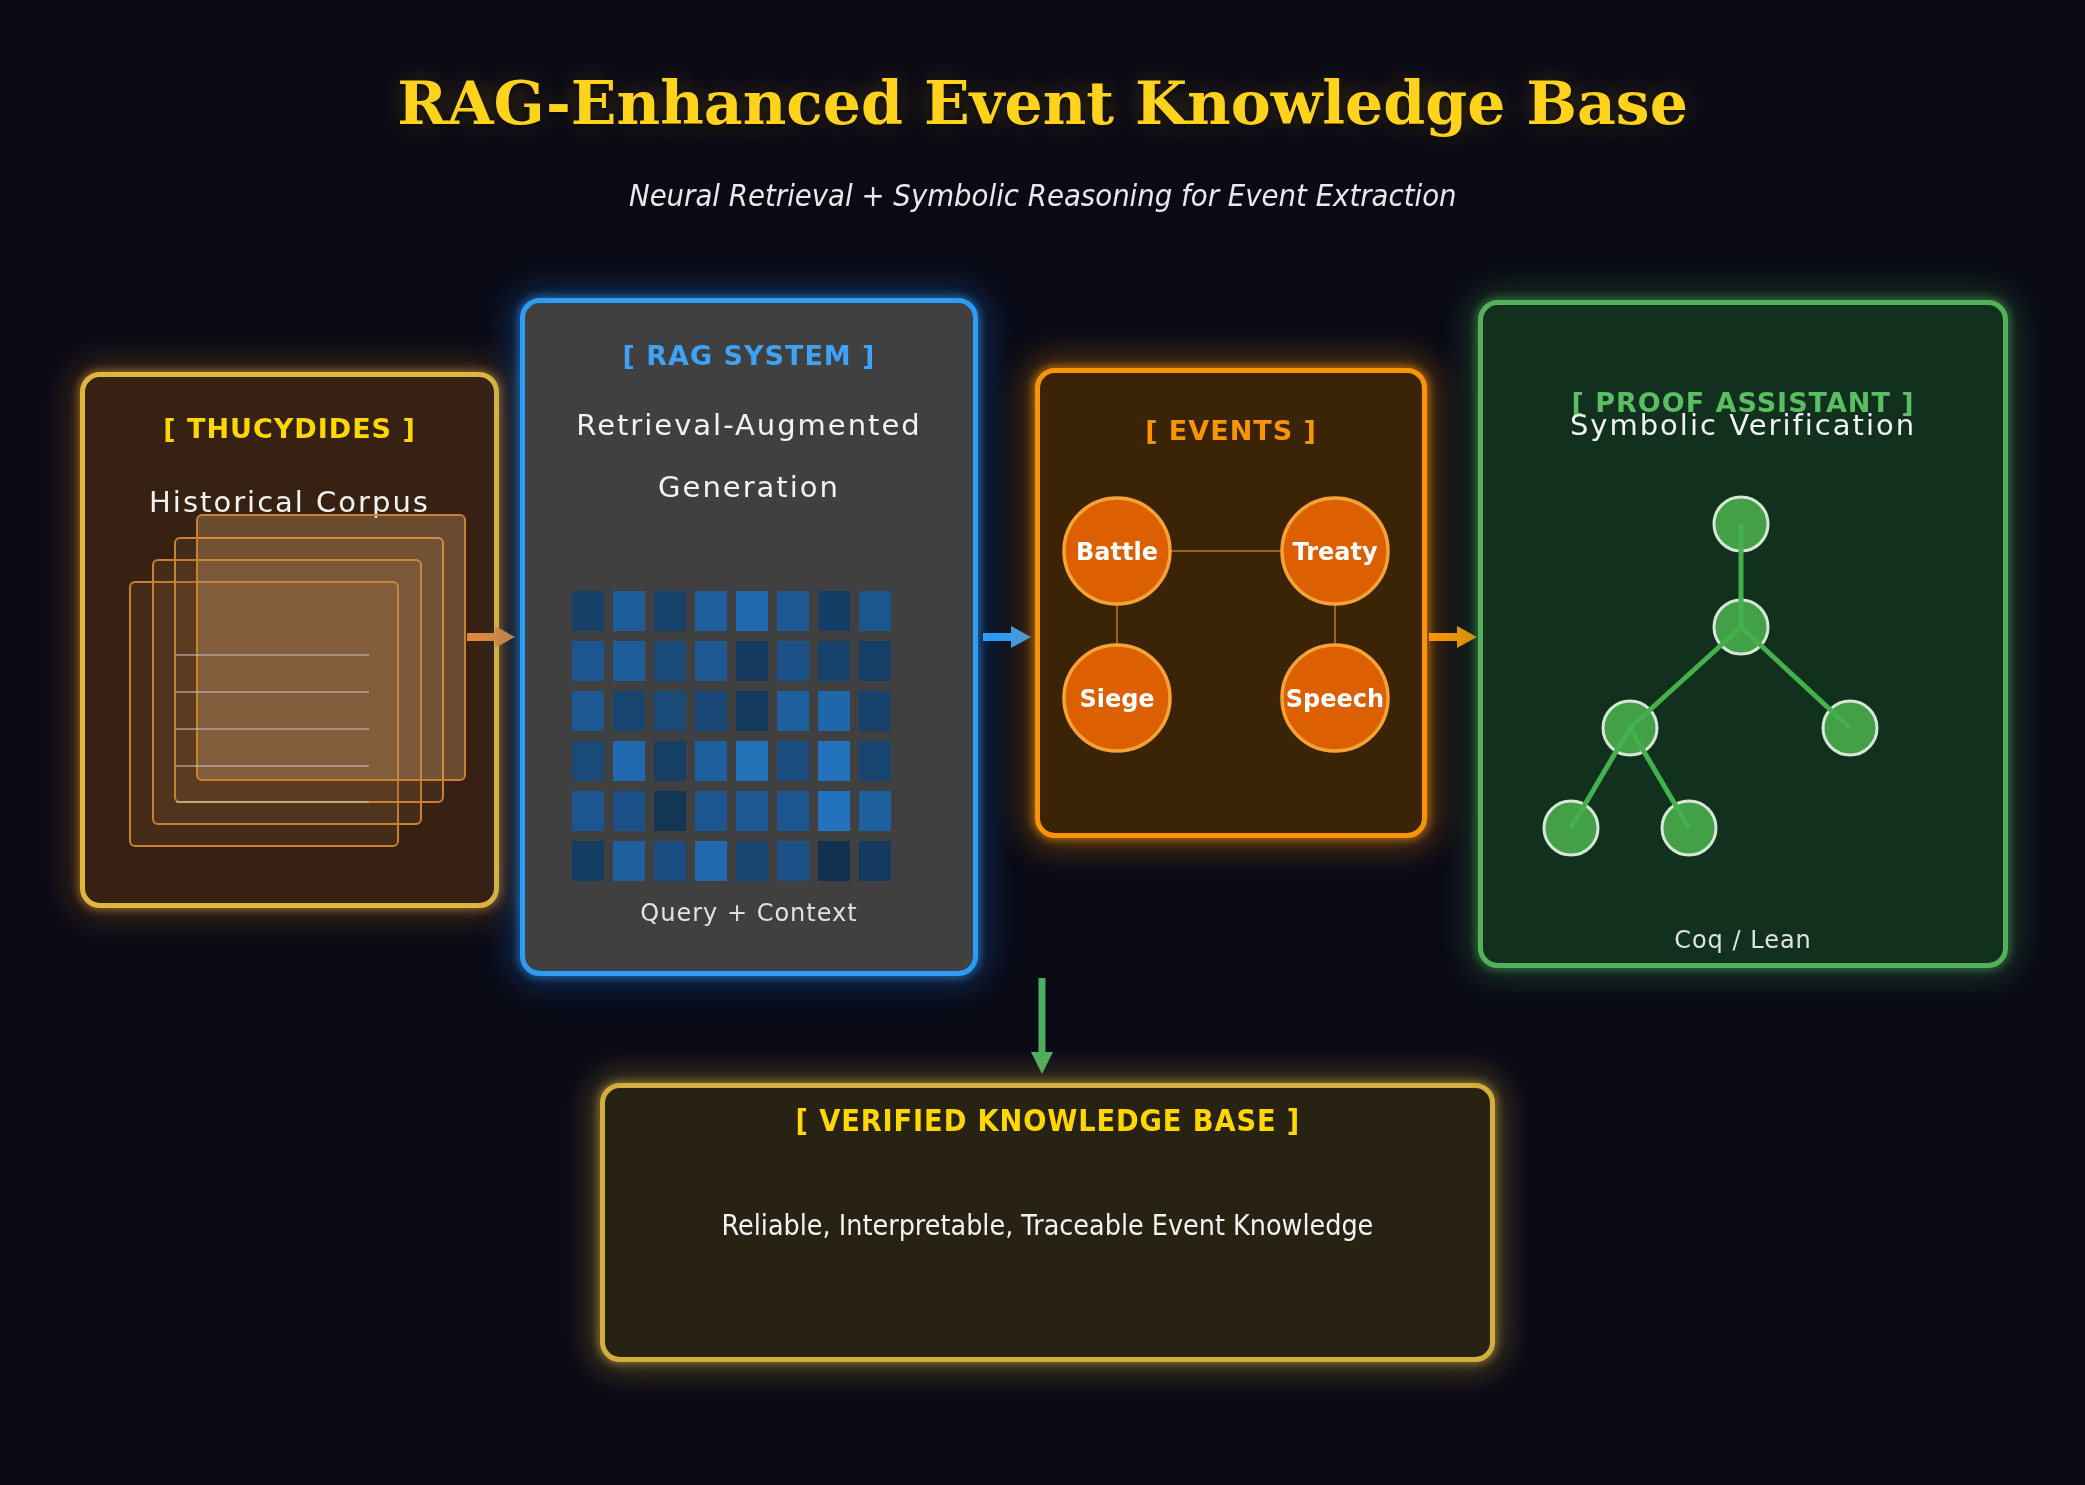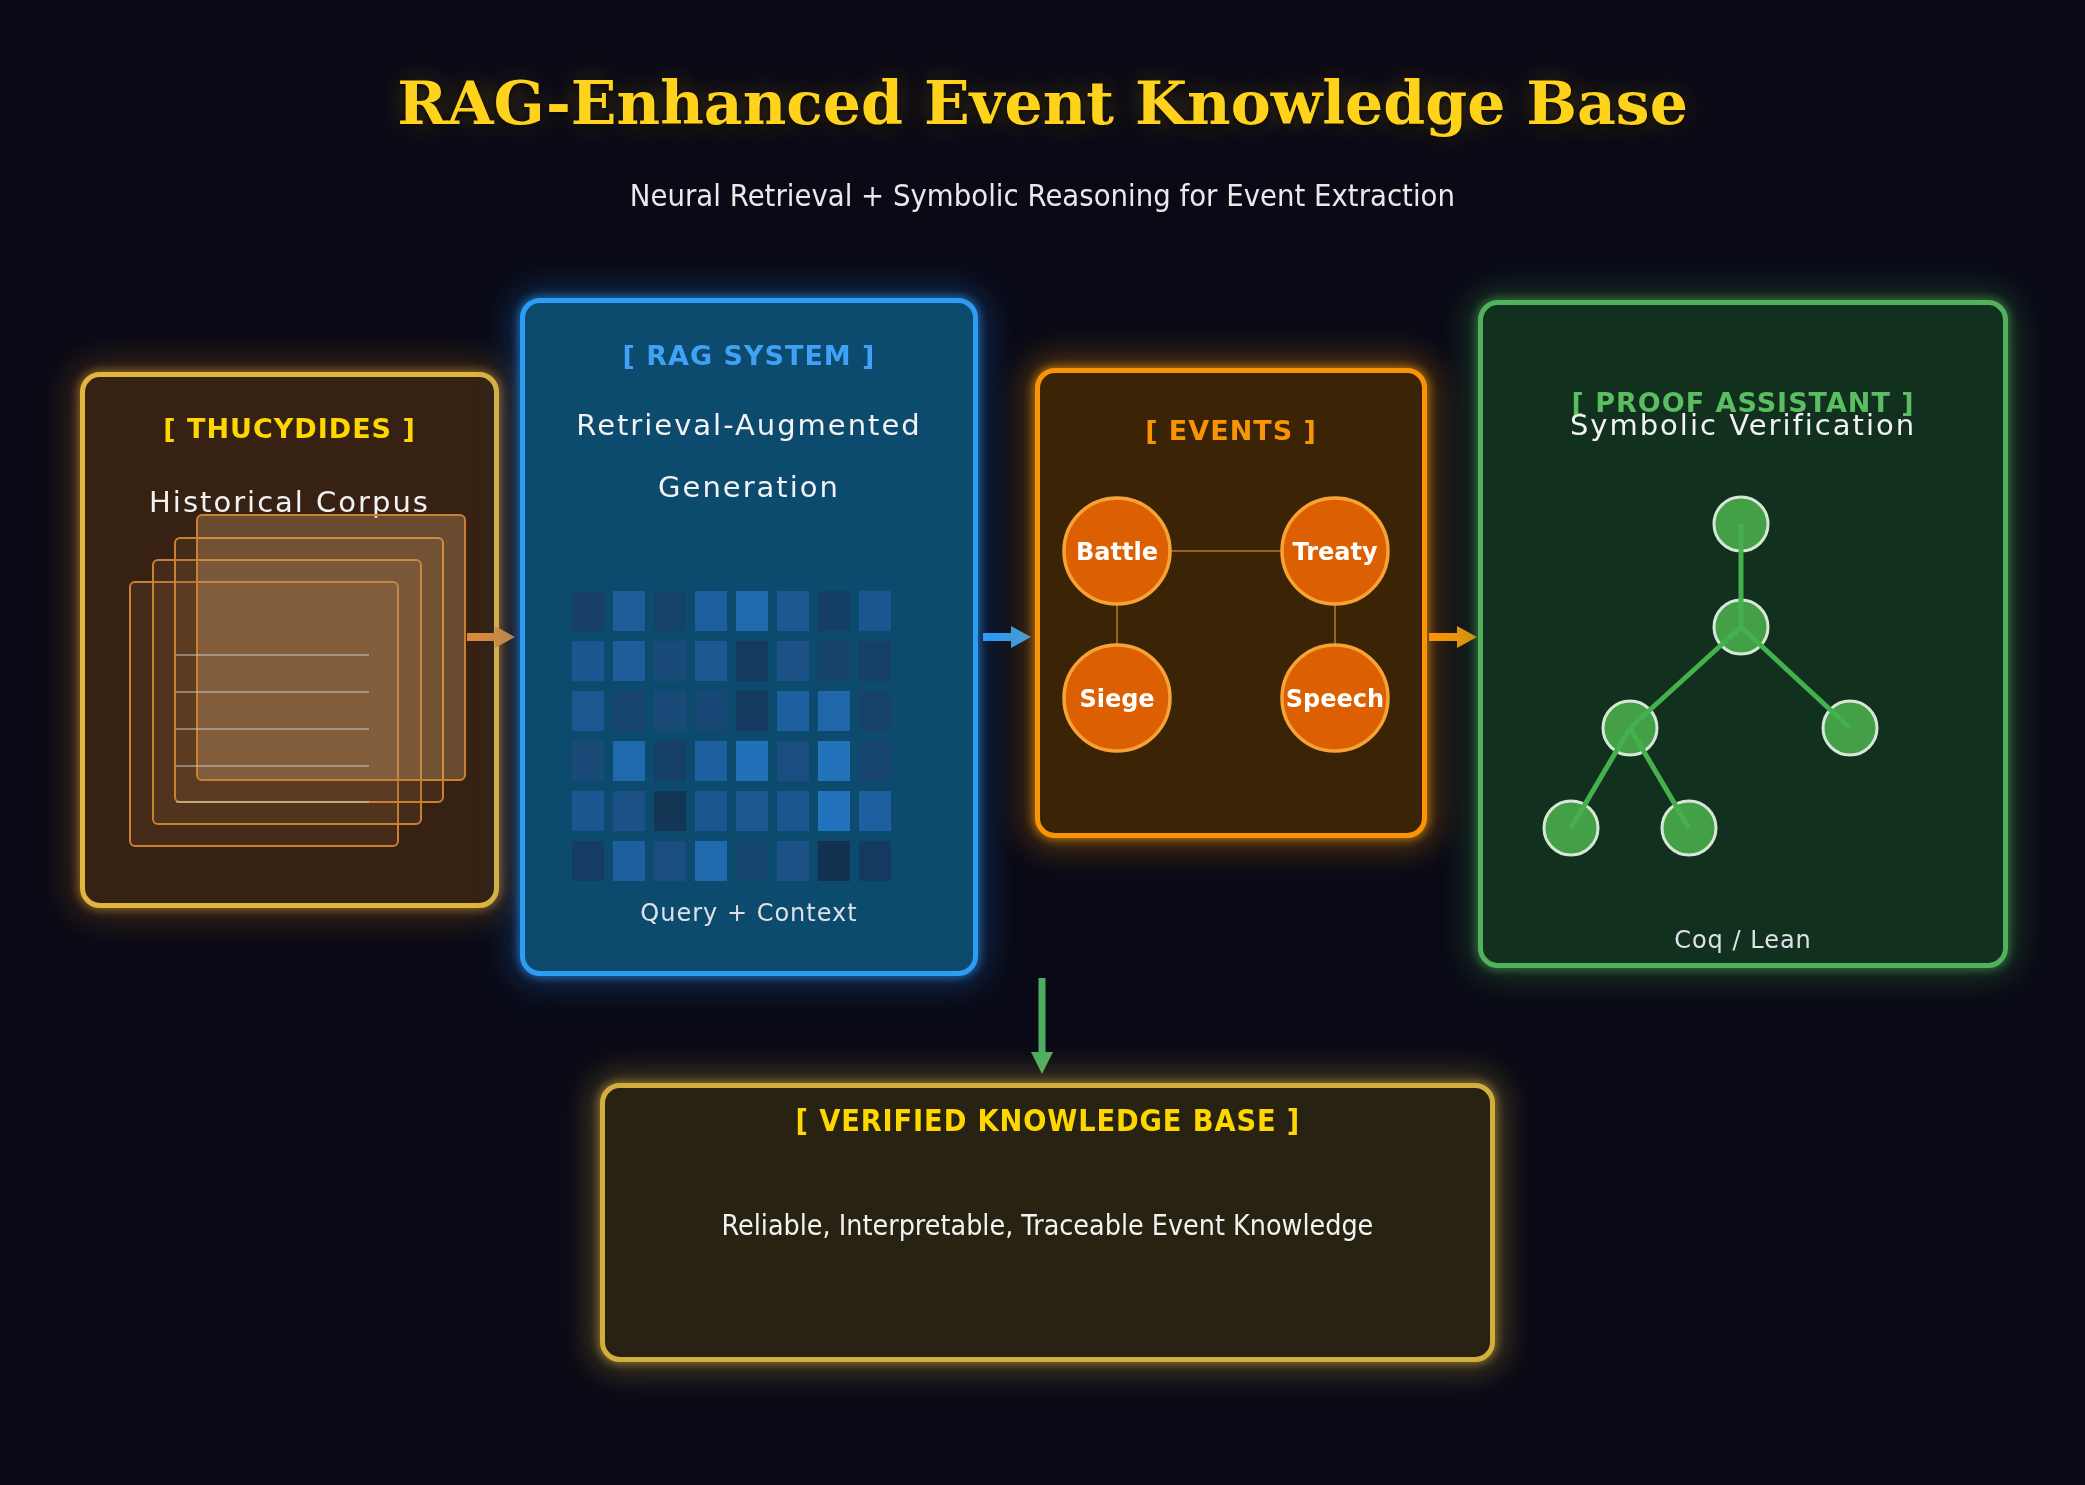--- a/index.html
+++ b/index.html
@@ -2,21 +2,21 @@
 <html><head>
 <meta charset="utf-8">
 <style>
   html,body{margin:0;padding:0;background:#0A0A16;}
   .canvas{position:relative;width:2085px;height:1485px;background:#0A0A16;overflow:hidden;
           font-family:"DejaVu Sans",sans-serif;}
   .page-title{position:absolute;left:0;top:68px;width:100%;text-align:center;
               font-family:"DejaVu Serif",serif;font-weight:bold;font-size:60px;
               text-shadow:0 2px 6px rgba(0,0,0,.65),0 0 26px rgba(255,200,0,.25);}
   .page-subtitle{position:absolute;left:0;top:178px;width:100%;text-align:center;
-                 font-size:30px;color:#E9E9E9;}
+                 font-style:italic;font-size:30px;color:#E9E9E9;}
   .condense{display:inline-block;transform:scaleX(.92);transform-origin:center;}
   .condense2{display:inline-block;transform:scaleX(.88);transform-origin:center;}
 
   .box{position:absolute;border-style:solid;border-width:5px;border-radius:20px;box-sizing:border-box;}
   .box-thucydides{left:80px;top:372px;width:419px;height:536px;
      box-shadow:0 0 8px 2px rgba(217,150,50,.55),0 0 32px 12px rgba(160,100,30,.32);}
   .box-rag{left:520px;top:298px;width:458px;height:678px;
      box-shadow:0 0 8px 2px rgba(45,156,244,.55),0 0 32px 12px rgba(30,110,200,.3);}
   .box-events{left:1035px;top:368px;width:392px;height:470px;
      box-shadow:0 0 8px 2px rgba(248,148,6,.6),0 0 32px 12px rgba(248,148,6,.3);}
@@ -71,21 +71,21 @@
     <div class="corpus-line" style="top: 351px; background-color: rgba(200, 200, 200, 0.5);"></div>
     <div class="corpus-line" style="top: 388px; background-color: rgba(200, 200, 200, 0.5);"></div>
     <div class="corpus-line" style="top: 424px; background-color: rgba(200, 200, 200, 0.5);"></div>
   </section>
 
   <svg class="arrow" style="left:467px;top:622px;" width="48" height="30" viewBox="0 0 48 30">
     <rect x="0" y="11" width="28" height="8" fill="#D98A3C"></rect>
     <polygon points="28,4 48,15 28,26" fill="#D98A3C"></polygon>
   </svg>
 
-  <section class="box box-rag" style="border-color: rgb(45, 156, 244); background-color: #0c4a6e;">
+  <section class="box box-rag" style="border-color: rgb(45, 156, 244); background-color: #404040;">
     <div class="box-head" style="top: 37px; color: rgb(63, 162, 247);">[ RAG SYSTEM ]</div>
     <div class="box-sub" style="top:105px;">Retrieval-Augmented</div>
     <div class="box-sub" style="top:167px;">Generation</div>
     <div class="embed-grid">
         <div class="embed-cell" style="background: rgb(23, 63, 104);"></div>
         <div class="embed-cell" style="background: rgb(30, 92, 154);"></div>
         <div class="embed-cell" style="background: rgb(22, 65, 106);"></div>
         <div class="embed-cell" style="background: rgb(30, 95, 160);"></div>
         <div class="embed-cell" style="background: rgb(33, 105, 174);"></div>
         <div class="embed-cell" style="background: rgb(29, 88, 146);"></div>

